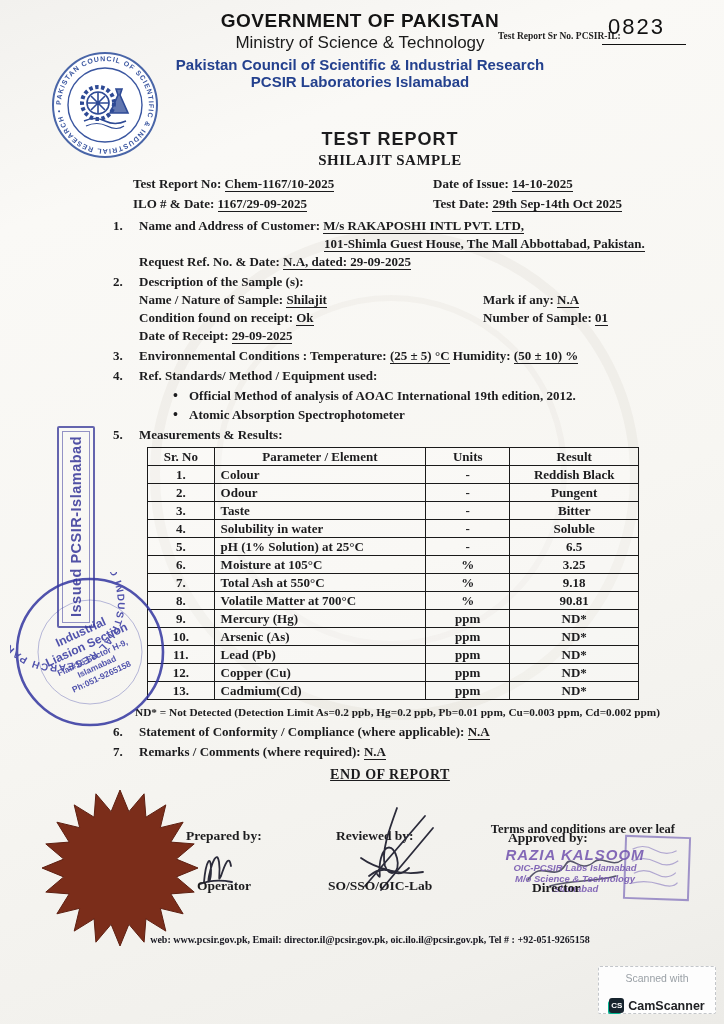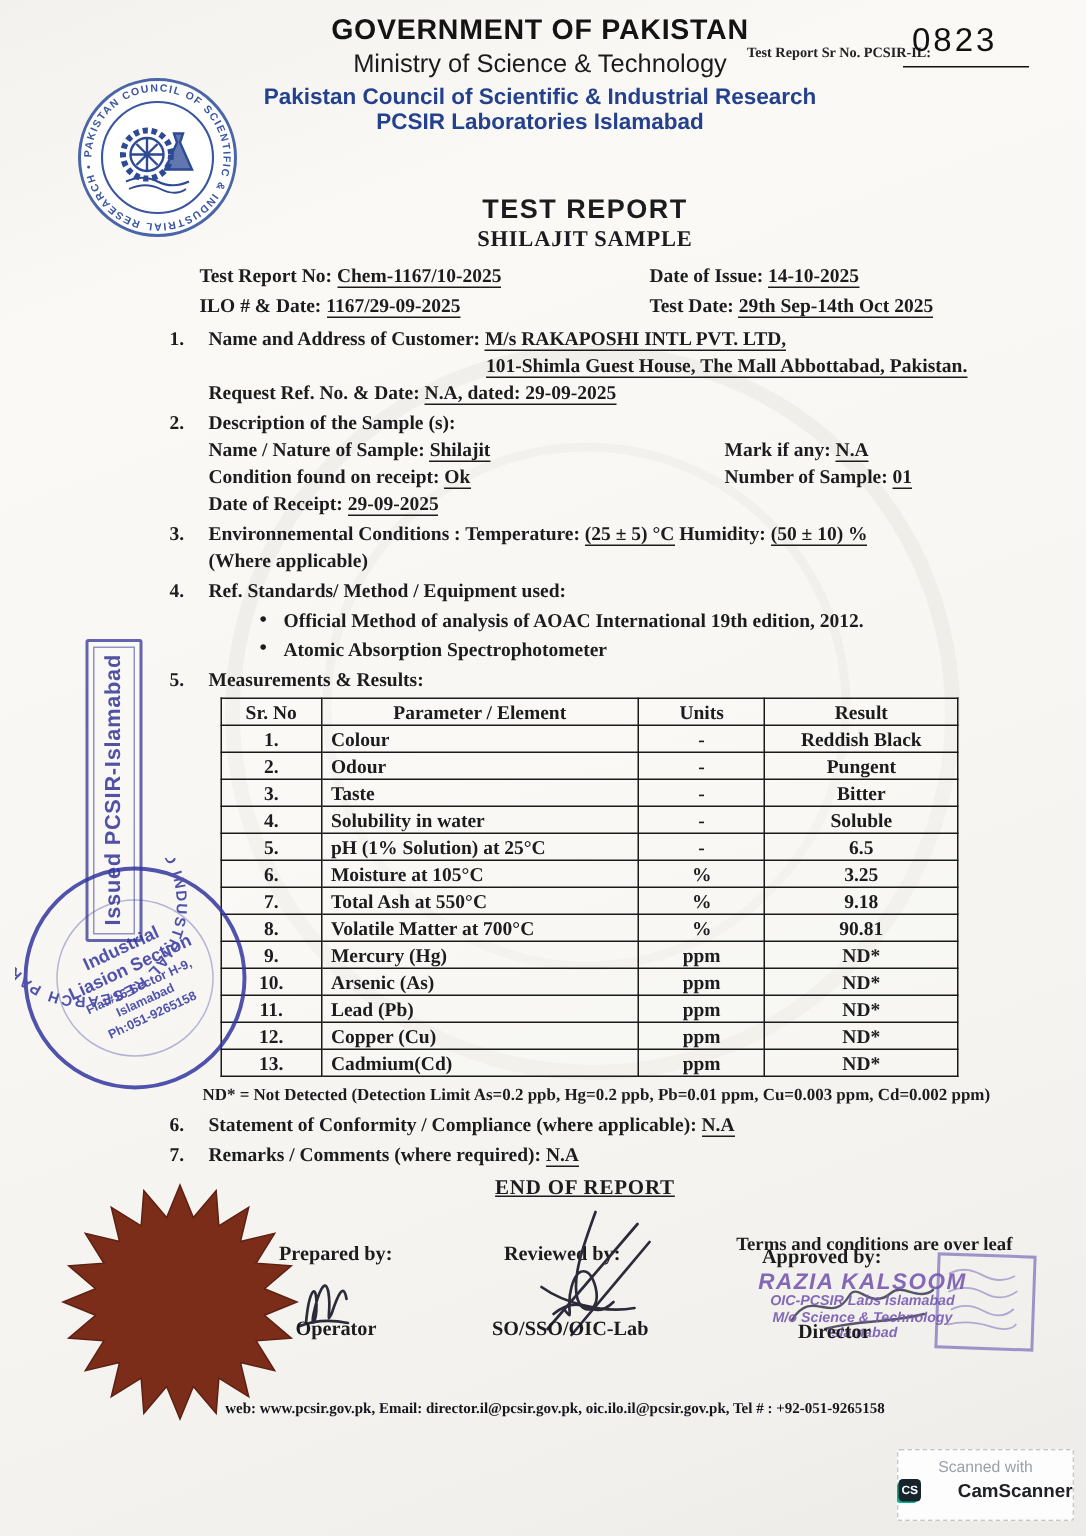--- a/index.html
+++ b/index.html
@@ -69,21 +69,21 @@
            transform:rotate(2deg);opacity:.85;}
   .approver{position:absolute;left:480px;top:846px;width:190px;text-align:center;
             font-family:"Liberation Sans",sans-serif;color:rgba(121,92,178,.92);font-style:italic;}
   .approver .nm{font-size:15px;font-weight:bold;letter-spacing:1px;white-space:nowrap;}
   .approver .ln{font-size:9.5px;font-weight:bold;line-height:10.5px;white-space:nowrap;}
   .sig-svg{position:absolute;}
   
   .cam{position:absolute;left:598px;top:966px;width:116px;height:46px;border:1px dashed #c3c6ca;
        background:#fdfdfd;border-radius:2px;text-align:center;font-family:"Liberation Sans",sans-serif;}
   .cam .sw{font-size:10.5px;color:#9aa0a6;margin-top:5px;}
-  .cam .row{display:flex;align-items:center;justify-content:space-between;gap:4px;margin-top:2px;}
+  .cam .row{display:flex;align-items:center;justify-content:center;gap:4px;margin-top:14px;}
   .cam .cs{width:15px;height:15px;background:#17242e;color:#fff;font-size:8px;font-weight:bold;
            display:flex;align-items:center;justify-content:center;border-radius:3px;
            box-shadow:-2px 2px 0 -1px #00b490;}
   .cam .cn{font-size:12.5px;font-weight:bold;color:#202124;}
 </style>
 </head>
 <body>
 
 <div class="page">
   <div class="wm1"></div>
@@ -170,21 +170,20 @@
     </div>
 
     <div class="item">
       <span class="num">3.</span>
       <div class="cont">
         <span>Environnemental Conditions :</span>
         <span>Temperature:</span>
         <span class="uv">(25 ± 5) °C</span>
         <span>Humidity:</span>
         <span class="uv">(50 ± 10) %</span>
-        <div>(Where applicable)</div>
       </div>
     </div>
 
     <div class="item">
       <span class="num">4.</span>
       <div class="cont">
         <div>Ref. Standards/ Method / Equipment used:</div>
         <div class="bullets">
           <div class="bullet-row"><span class="bg">•</span>
             <span>Official Method of analysis of AOAC International 19th edition, 2012.</span></div>

